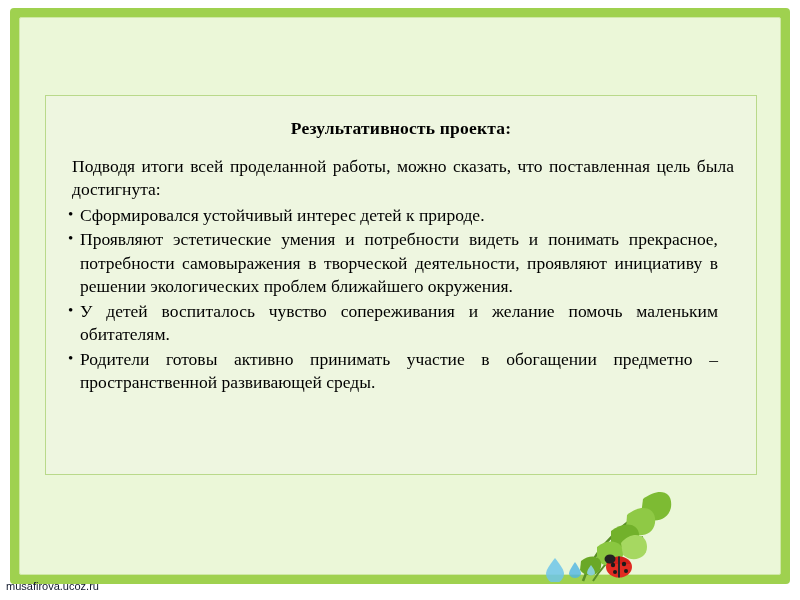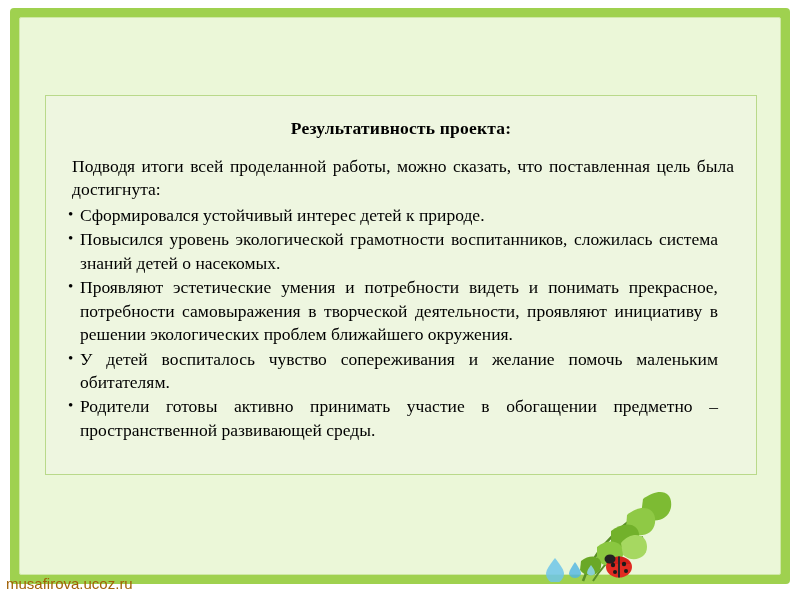--- a/index.html
+++ b/index.html
@@ -93,22 +93,22 @@
     top: 0;
     font-size: 15px;
     line-height: 1.4;
   }
   
   .footer-url {
     position: absolute;
     left: 6px;
     bottom: 8px;
     font-family: "Liberation Sans", sans-serif;
-    font-size: 15px;
-    color: #a16207;
+    font-size: 11px;
+    color: #0f172a;
   }
   
   .corner-art {
     position: absolute;
     right: 24px;
     bottom: 14px;
     width: 150px;
     height: 105px;
     pointer-events: none;
   }
@@ -126,21 +126,20 @@
 <div class="slide">
 
   <div class="frame-outer"></div>
   <div class="frame-inner"></div>
 
   <div class="content-card">
     <div class="card-title">Результативность проекта:</div>
     <p class="intro-para">Подводя итоги всей проделанной работы, можно сказать, что поставленная цель была достигнута:</p>
     <ul class="bullets">
       <li>Сформировался устойчивый интерес детей к природе.</li>
-      <li>Повысился уровень экологической грамотности воспитанников, сложилась система знаний детей о насекомых.</li>
       <li>Проявляют эстетические умения и потребности видеть и понимать прекрасное, потребности самовыражения в творческой деятельности, проявляют инициативу в решении экологических проблем ближайшего окружения.</li>
       <li>У детей воспиталось чувство сопереживания и желание помочь маленьким обитателям.</li>
       <li>Родители готовы активно принимать участие в обогащении предметно – пространственной развивающей среды.</li>
     </ul>
   </div>
 
   <div class="corner-art">
     <svg width="150" height="105" viewBox="0 0 150 105" xmlns="http://www.w3.org/2000/svg">
 
       <path d="M60 100 C70 70, 95 45, 132 22" stroke="#5a8f27" stroke-width="2.5" fill="none"></path>

